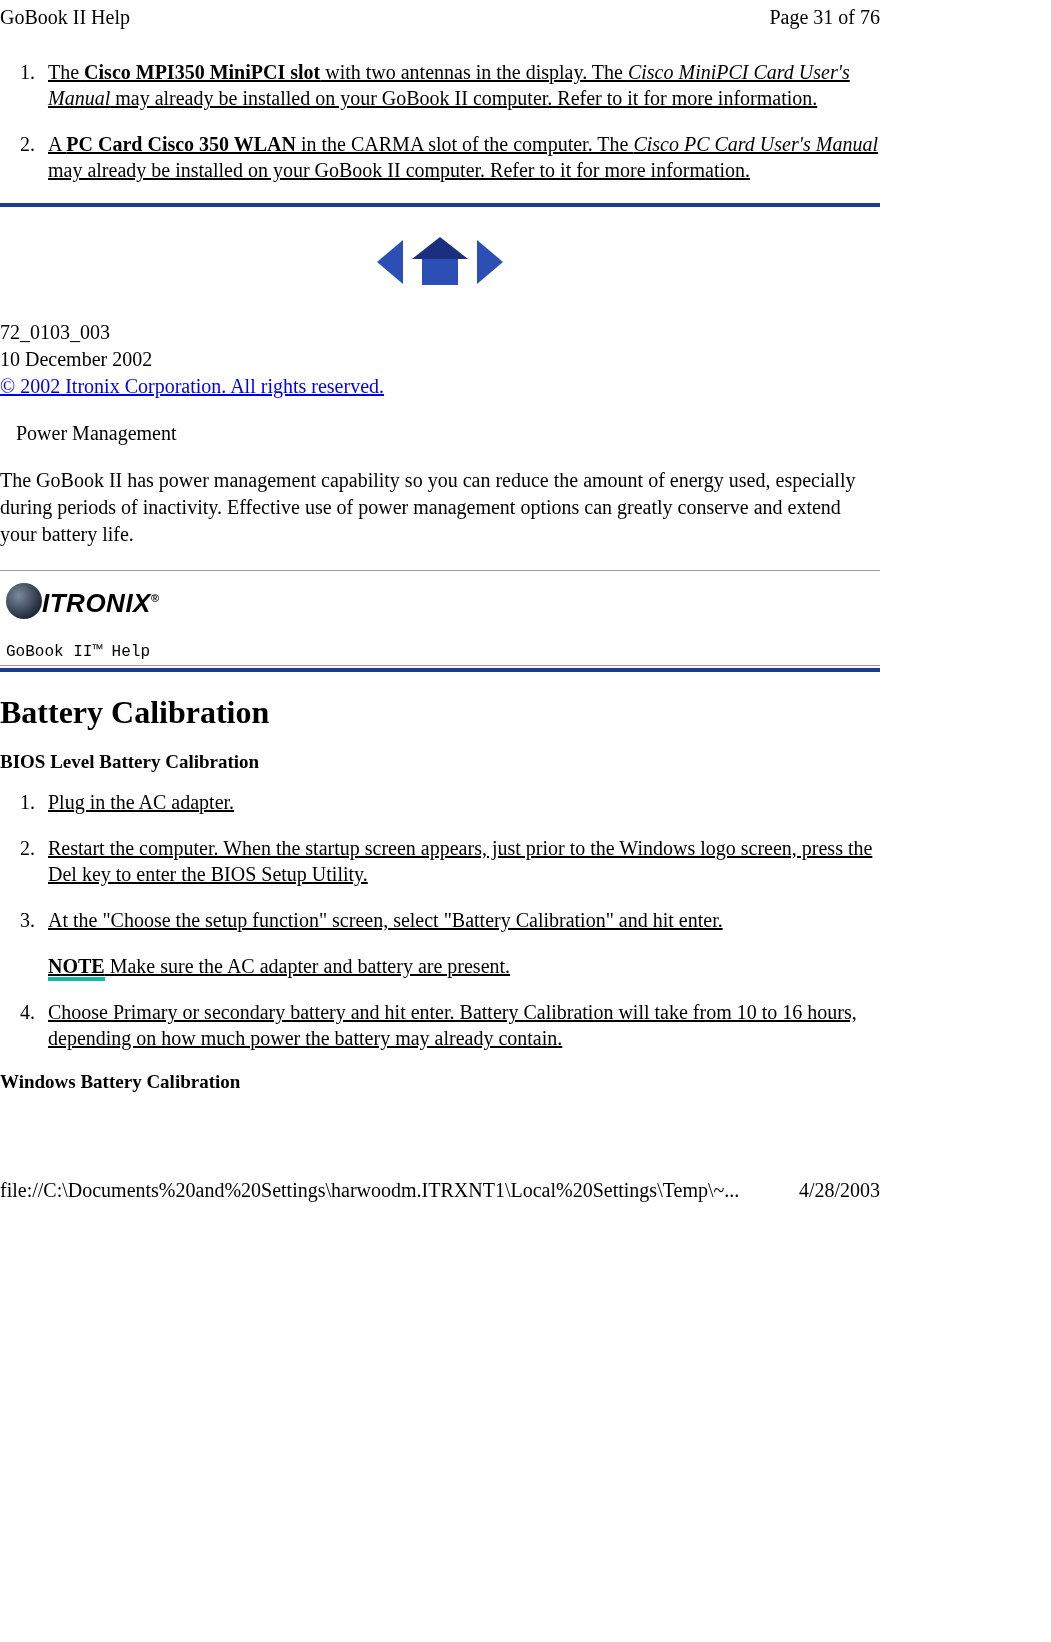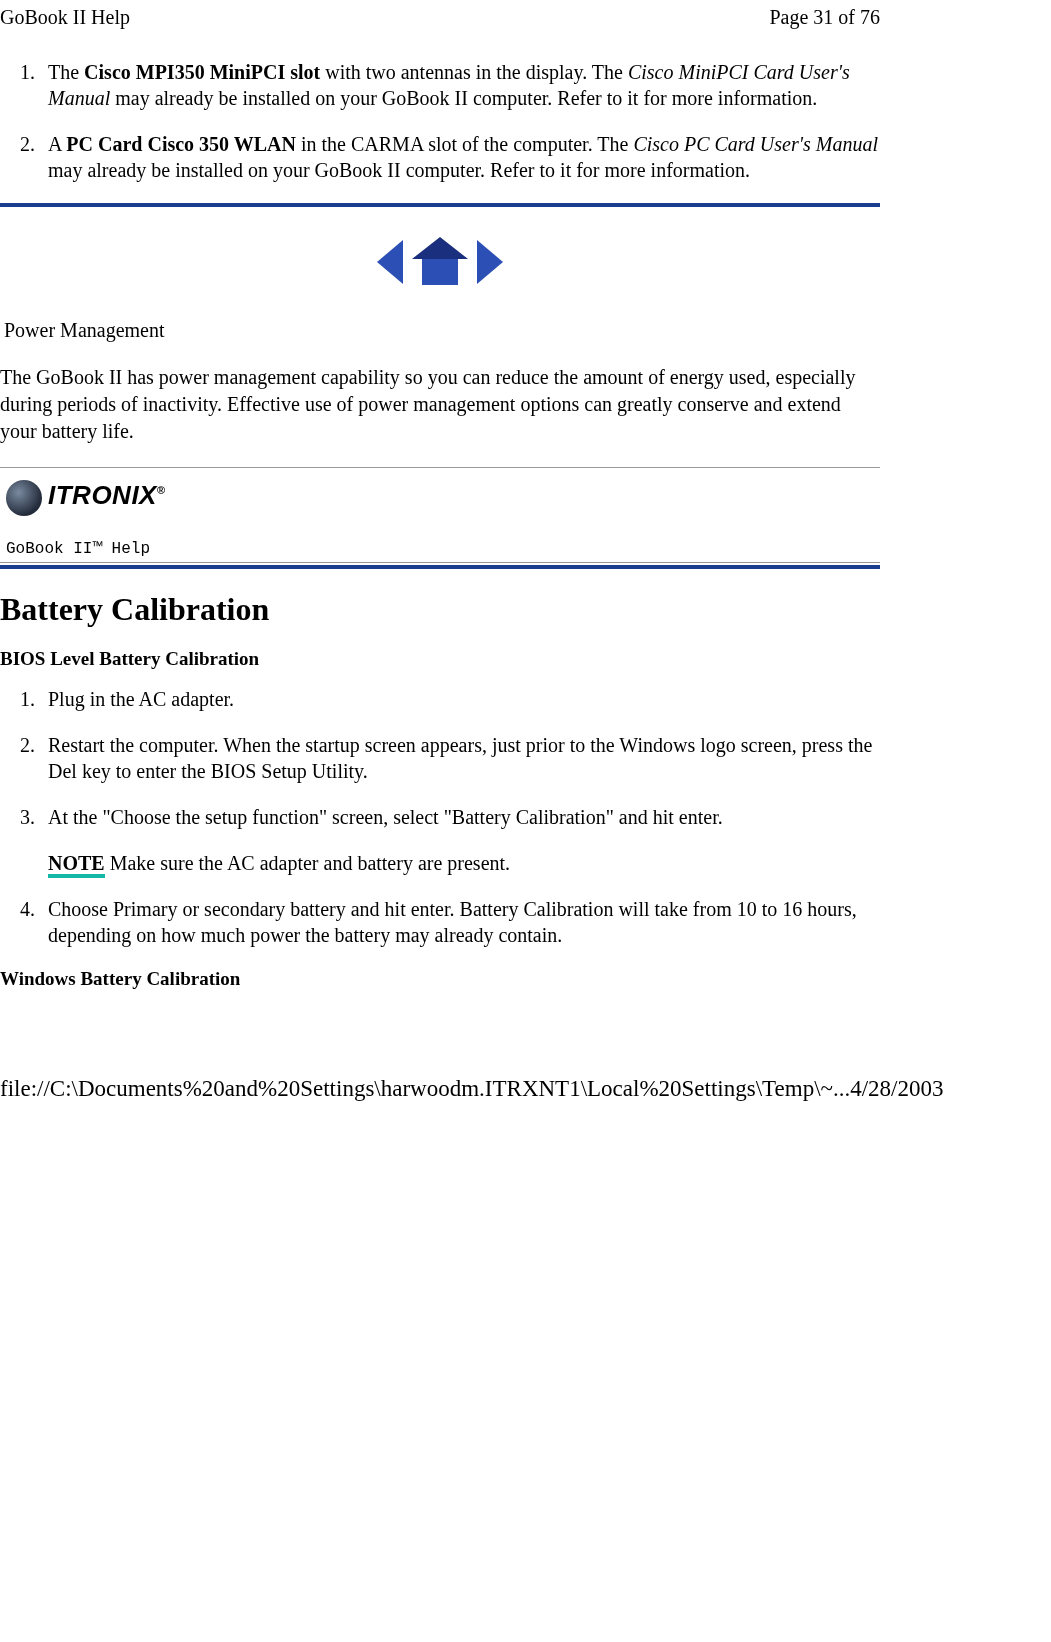--- a/index.html
+++ b/index.html
@@ -26,20 +26,21 @@
       padding: 0 8px 0 0;
     }
     ol {
       margin: 10px 0 20px 40px;
       padding: 0;
     }
     ol li {
       margin-bottom: 20px;
       padding-left: 8px;
       line-height: 1.3;
+      text-decoration: underline;
     }
     .hr-blue {
       border: none;
       height: 4px;
       background: #1a3d8f;
       margin: 14px 0 30px 0;
     }
     .hr-blue2 {
       border: none;
       height: 4px;
@@ -97,36 +98,35 @@
     }
     .doc-info {
       margin: 6px 0;
       line-height: 1.35;
     }
     .copyright-link {
       color: #0000ee;
       text-decoration: underline;
     }
     .section-title {
-      margin: 22px 0 22px 4px;
+      margin: 22px 0 22px 16px;
     }
     .body-text {
       line-height: 1.35;
       margin-bottom: 22px;
     }
     .logo-row {
       border: 1px solid #999;
       border-left: none;
       border-right: none;
       padding: 12px 6px 4px 6px;
     }
     .itronix-logo {
       display: flex;
-      align-items: flex-start;
-      gap: 6px;
+      align-items: flex-end;
       margin-bottom: 24px;
     }
     .logo-globe {
       width: 36px;
       height: 36px;
       border-radius: 50%;
       background: radial-gradient(circle at 35% 35%, #7a8aa0, #222b3a 70%);
       position: relative;
     }
     .logo-text {
@@ -150,21 +150,21 @@
       font-weight: bold;
       margin: 16px 0 16px 0;
     }
     .bordered-underline {
       border-bottom: 4px solid #14b8a6;
     }
     .footer-row {
       display: flex;
       justify-content: space-between;
       padding: 70px 8px 6px 0;
-      font-size: 23px;
+      font-size: 20px;
       text-align: right;
     }
   </style>
 </head>
 <body>
 
 <div class="page">
   <div class="header-row">
     <span>GoBook II Help</span>
     <span>Page 31 of 76</span>
@@ -186,20 +186,25 @@
       <div class="nav-group">
         <span class="arrow-left"></span>
         <span class="home-icon">
           <span class="home-roof"></span>
           <span class="home-body"></span>
         </span>
         <span class="arrow-right"></span>
       </div>
     </div>
 
+    <div class="doc-info">
+      <div>72_0103_003</div>
+      <div>10 December 2002</div>
+      <a href="#" class="copyright-link">© 2002 Itronix Corporation.  All rights reserved.</a>
+    </div>
 
     <div class="section-title">Power Management</div>
 
     <div class="body-text">The GoBook II has power management capability so you can reduce the amount of energy used, especially during periods of inactivity.  Effective use of power management options can greatly conserve and extend your battery life.</div>
 
     <div class="logo-row">
       <div class="itronix-logo">
         <span class="logo-globe"></span>
         <span class="logo-text">
           <span>ITRONIX</span><sup style="font-size:11px;font-style:normal;">®</sup>

